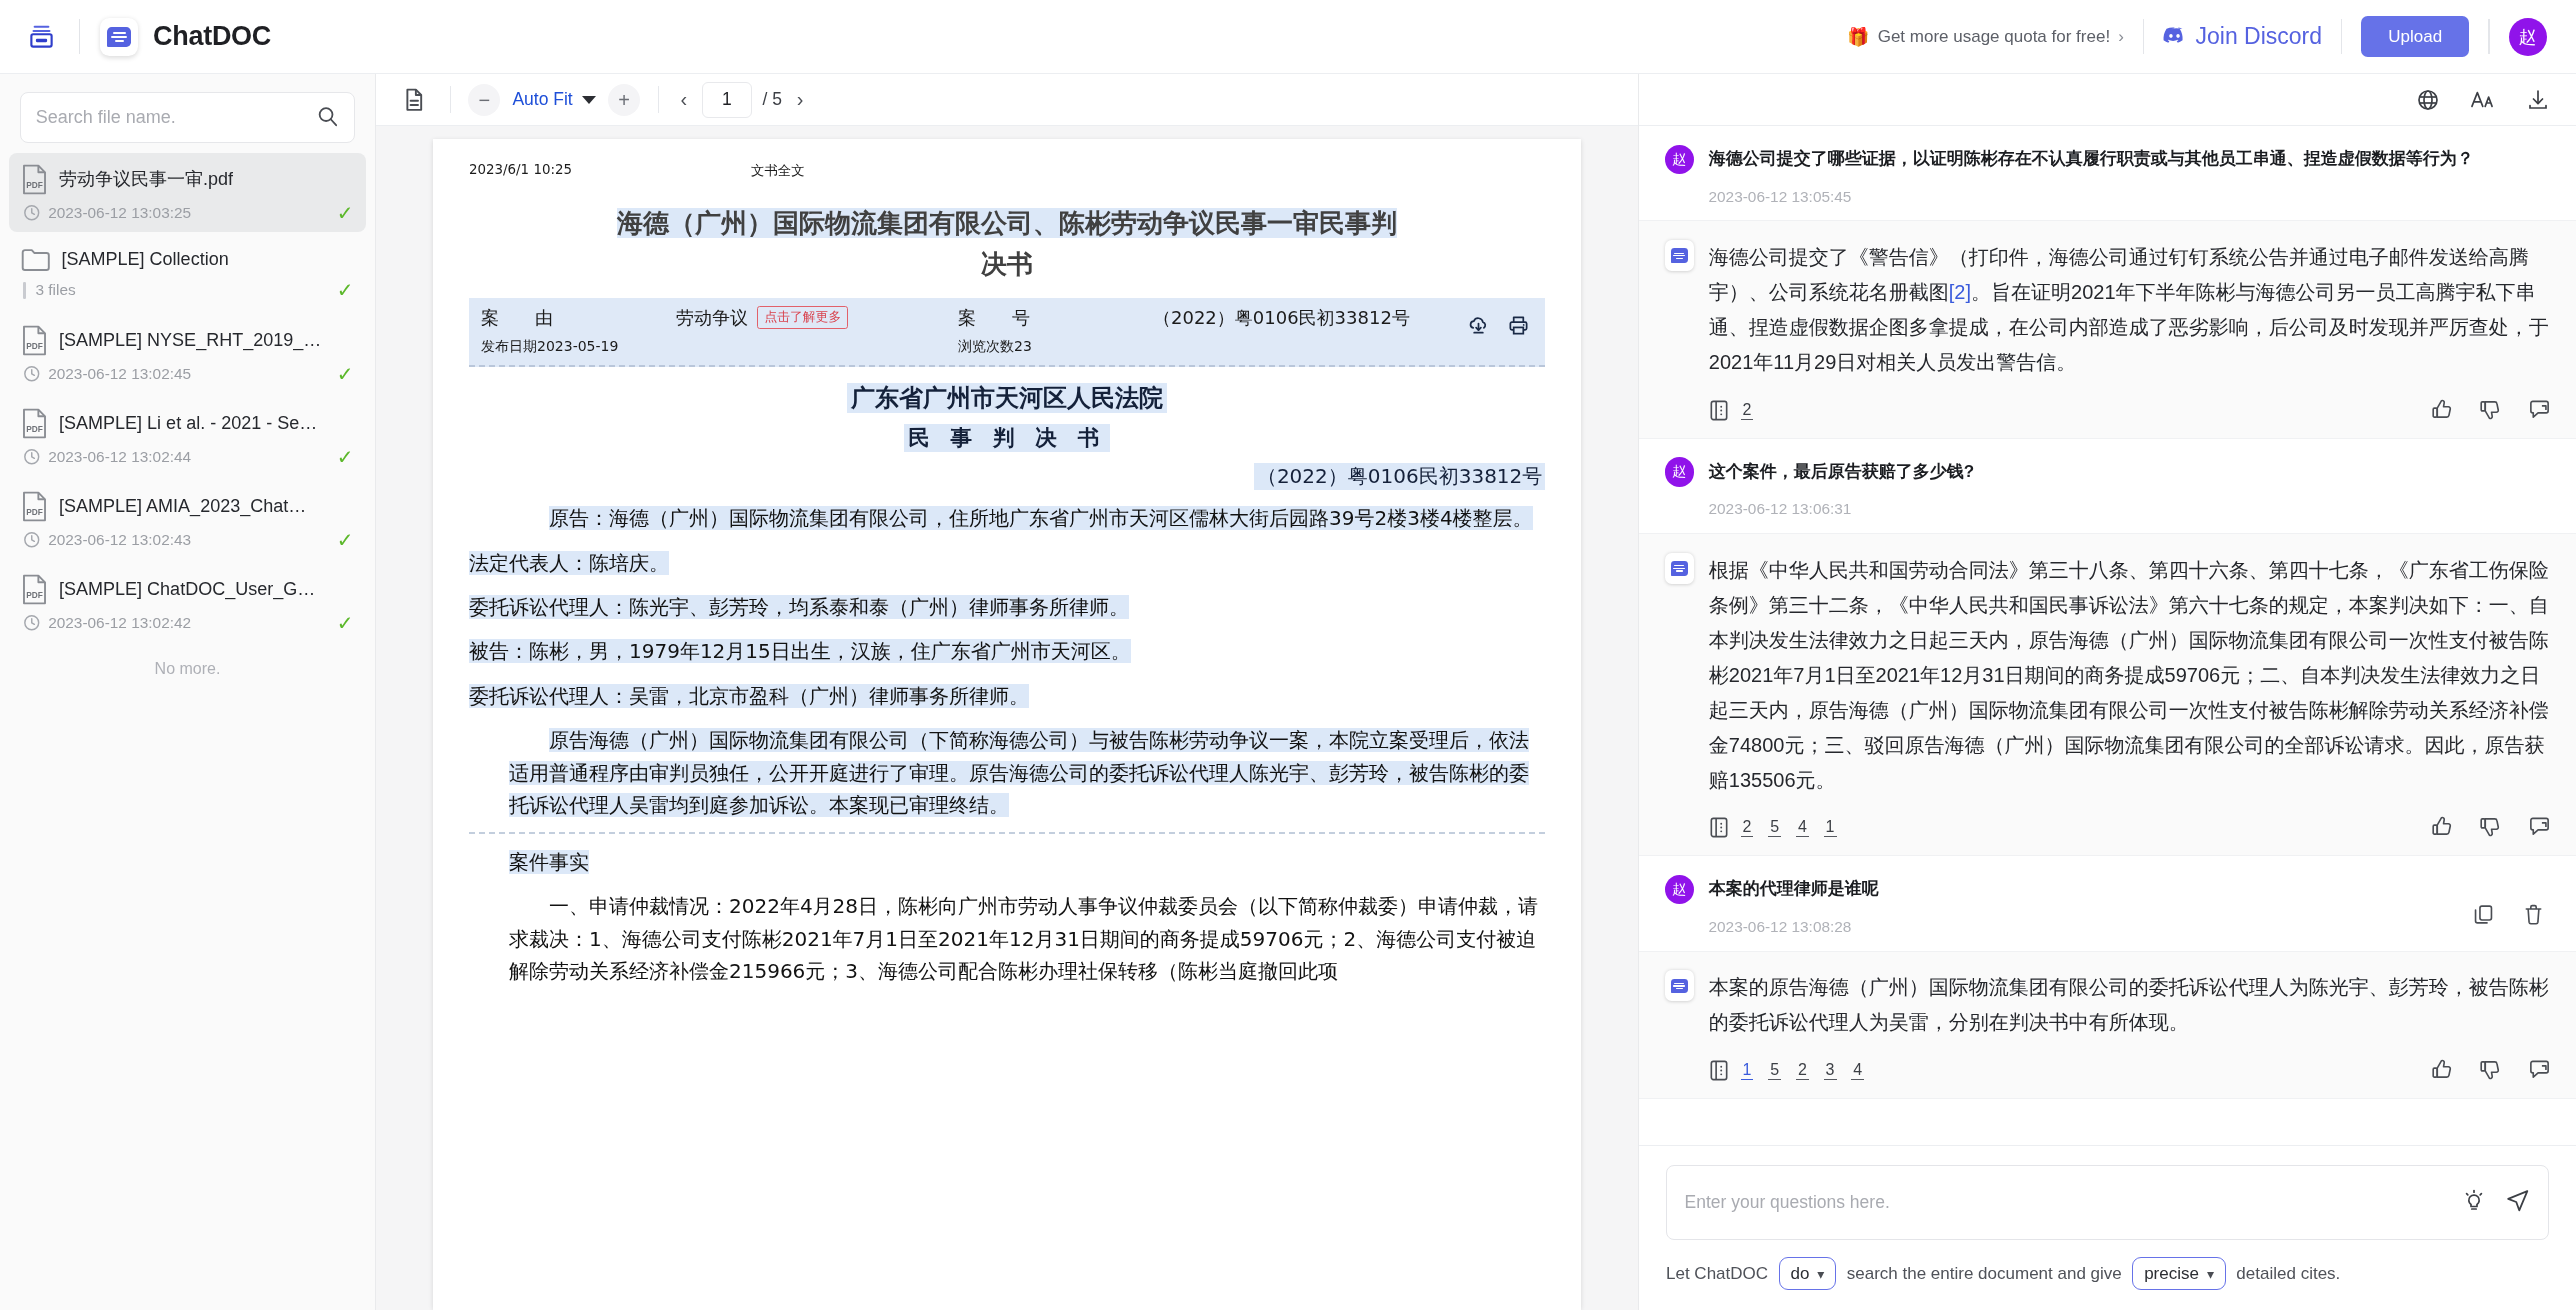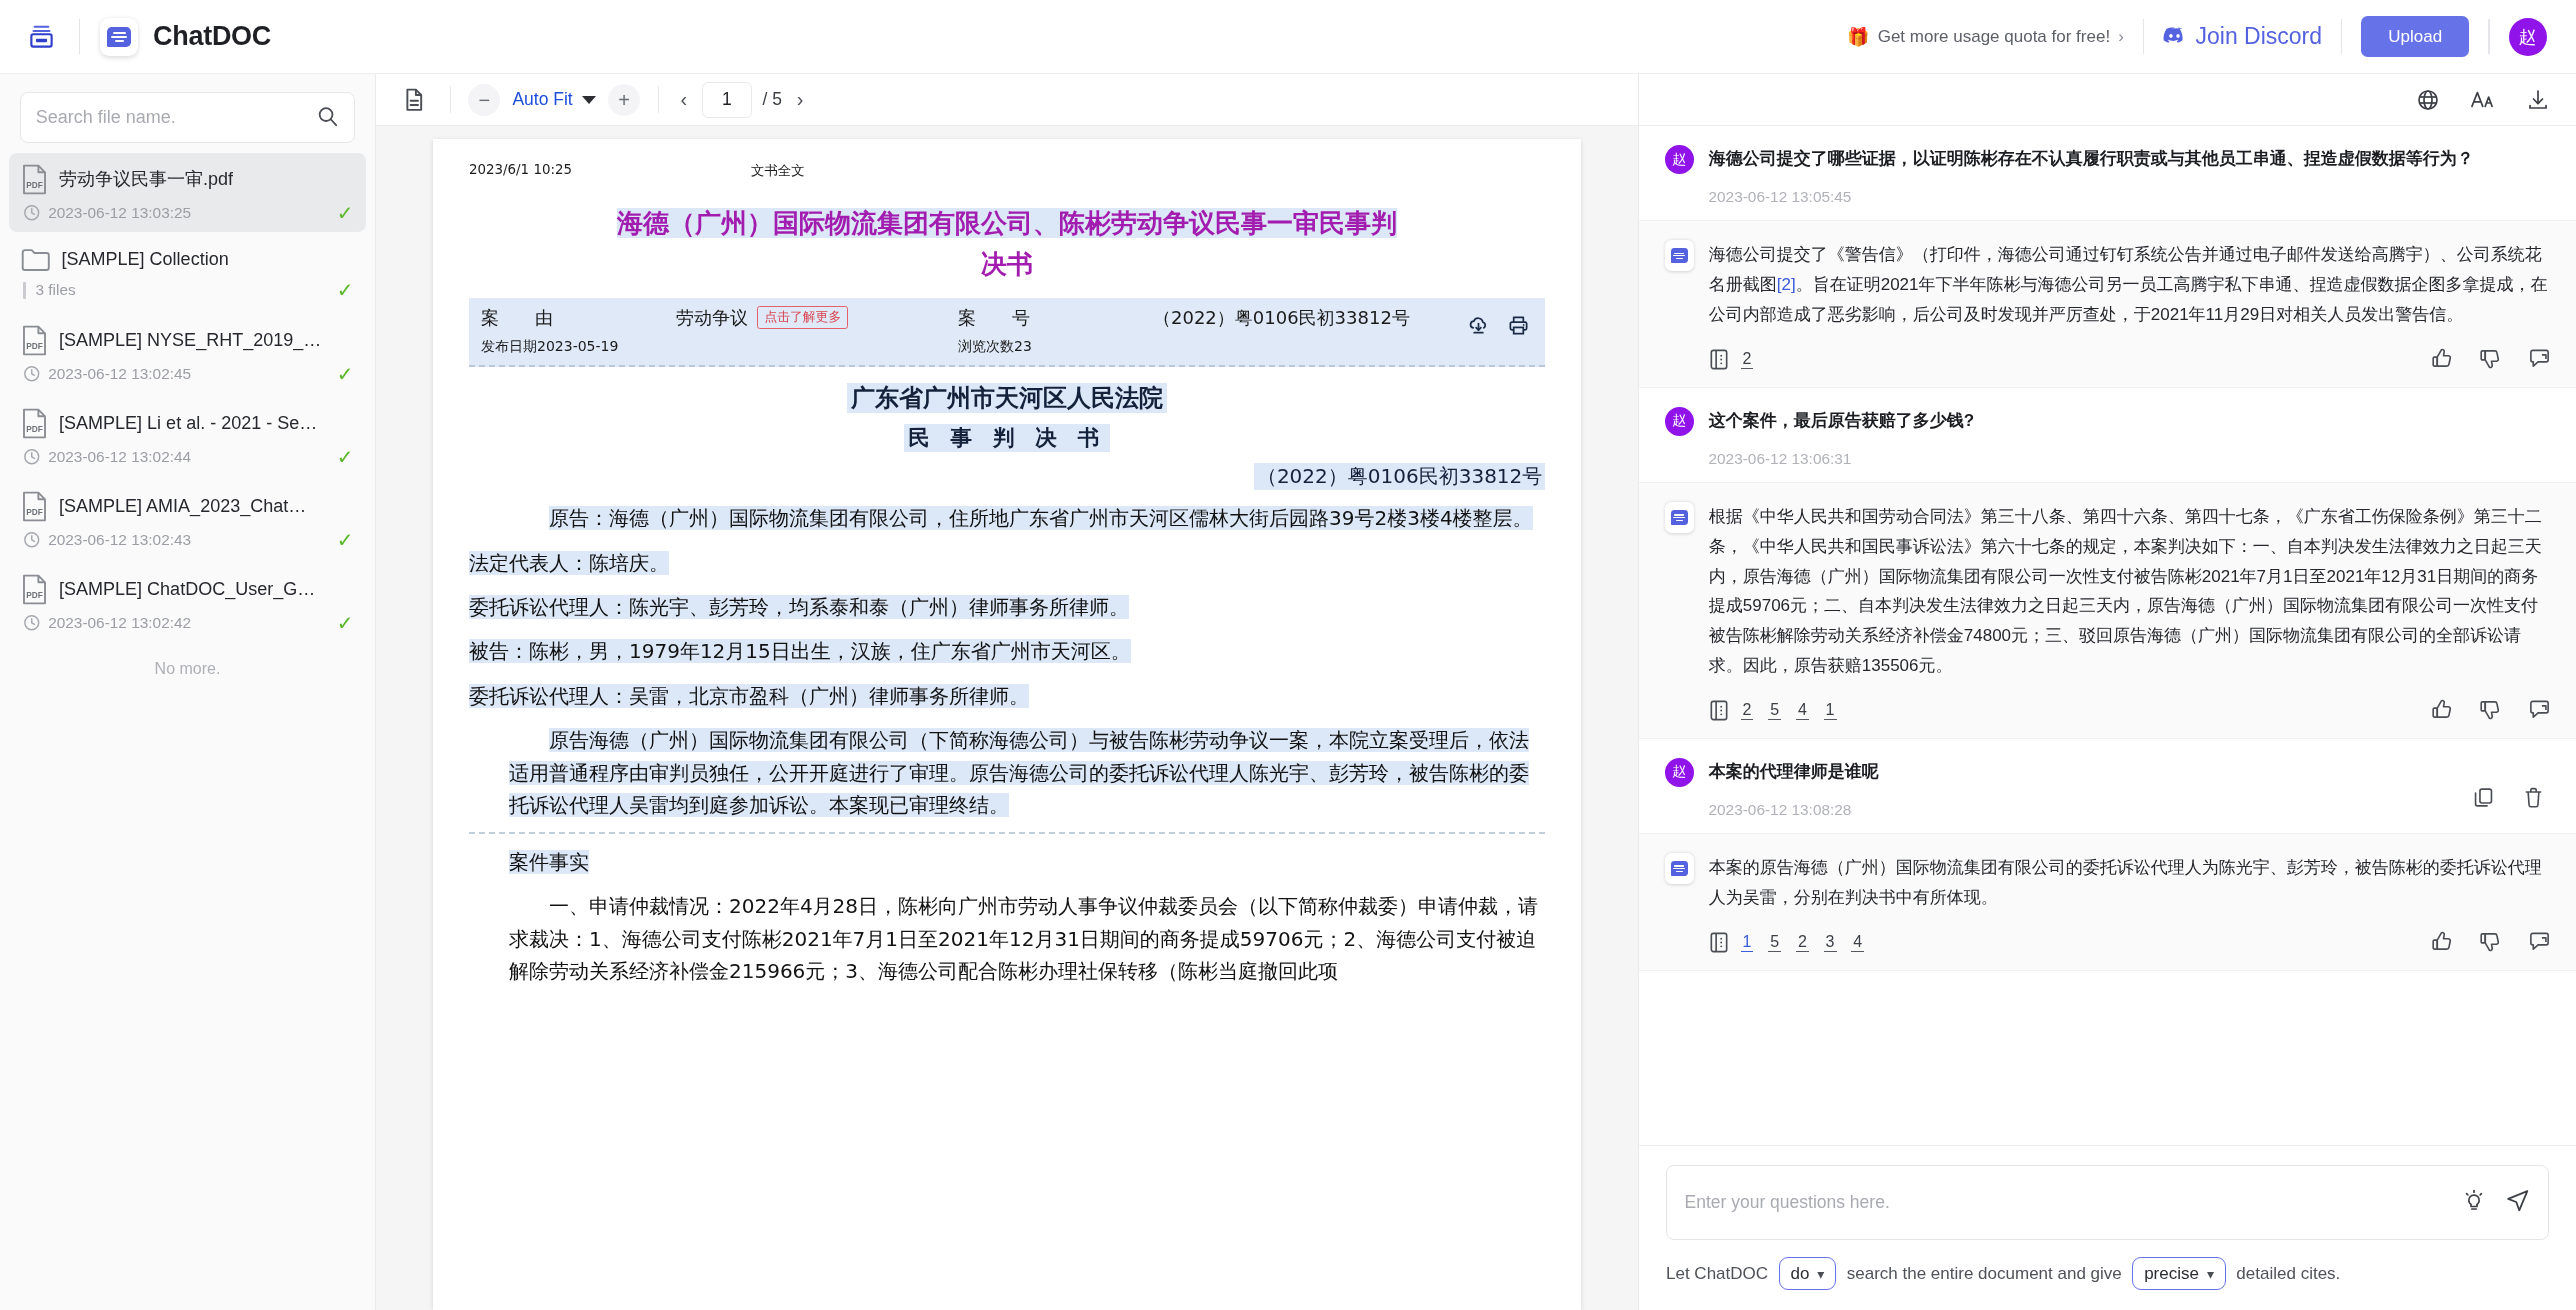--- a/index.html
+++ b/index.html
@@ -141,21 +141,21 @@
 
   .docscroll { flex: 1 1 auto; overflow: hidden; display: flex; justify-content: center; padding-top: 13.4px; }
   .page {
     width: 1148px; background: #fff; box-shadow: 0 0.7px 4.7px rgba(0,0,0,.13);
     padding: 23px 36px 0 36px; font-family: "DejaVu Sans", sans-serif;
   }
   .pg-meta { display: flex; font-size: 13.4px; color: #1c1c1c; }
   .pg-meta .m1 { width: 282px; }
   .pg-meta .m2 { }
   .doc-title {
-    margin-top: 23px; font-size: 26px; font-weight: 700; color: #a21caf;
+    margin-top: 23px; font-size: 26px; font-weight: 700; color: #404040;
     text-align: center; line-height: 1.55;
   }
   .hl { background: #dce8f8; }
   .info-box {
     margin-top: 14px; background: #dfe9f7; padding: 8px 12px 9.4px 12px;
     border-bottom: 2px dashed #b9c6da; position: relative;
   }
   .info-row { display: flex; font-size: 18px; color: #1b1b1b; align-items: center; }
   .info-row .c1 { width: 195px; display: flex; align-items: center; gap: 9.4px; }
   .info-row .c2 { }
@@ -209,21 +209,21 @@
   }
   .av-ai .bub2 {
     width: 17.5px; height: 14.8px; background: #5562e0; border-radius: 3.4px 3.4px 3.4px 0.7px;
     display:flex; flex-direction:column; justify-content:center; align-items:center; gap:1.3px;
   }
   .av-ai .bub2 i { display:block; height:1.3px; background:#fff; border-radius:0.7px; }
   .av-ai .bub2 i:nth-child(1){ width:10px; }
   .av-ai .bub2 i:nth-child(2){ width:12px; }
   .av-ai .bub2 i:nth-child(3){ width:6.7px; }
   .q-text { font-size: 17px; font-weight: 700; color: #1b1d21; line-height: 1.5; padding-top: 2.7px; }
-  .a-text { font-size: 17px; color: #25272c; line-height: 1.75; padding-top: 1.3px; }
+  .a-text { font-size: 20px; color: #25272c; line-height: 1.75; padding-top: 1.3px; }
   .a-text .cite { color: #3a5bdc; }
   .msg-time { font-size: 15.4px; color: #b0b2b8; margin-top: 13.4px; margin-left: 44px; }
   .msg-actions-tr { position: absolute; right: 31px; top: 47px; display: flex; gap: 27px; }
   .msg-foot {
     display: flex; align-items: center; margin-top: 17.5px; margin-left: 44px;
   }
   .ref-ico { width: 20px; height: 23px; margin-right: 12px; }
   .refnums { display: flex; gap: 14.8px; }
   .refnum {
     font-size: 16px; color: #3c3f45; border-bottom: 1.3px solid #55585f;

